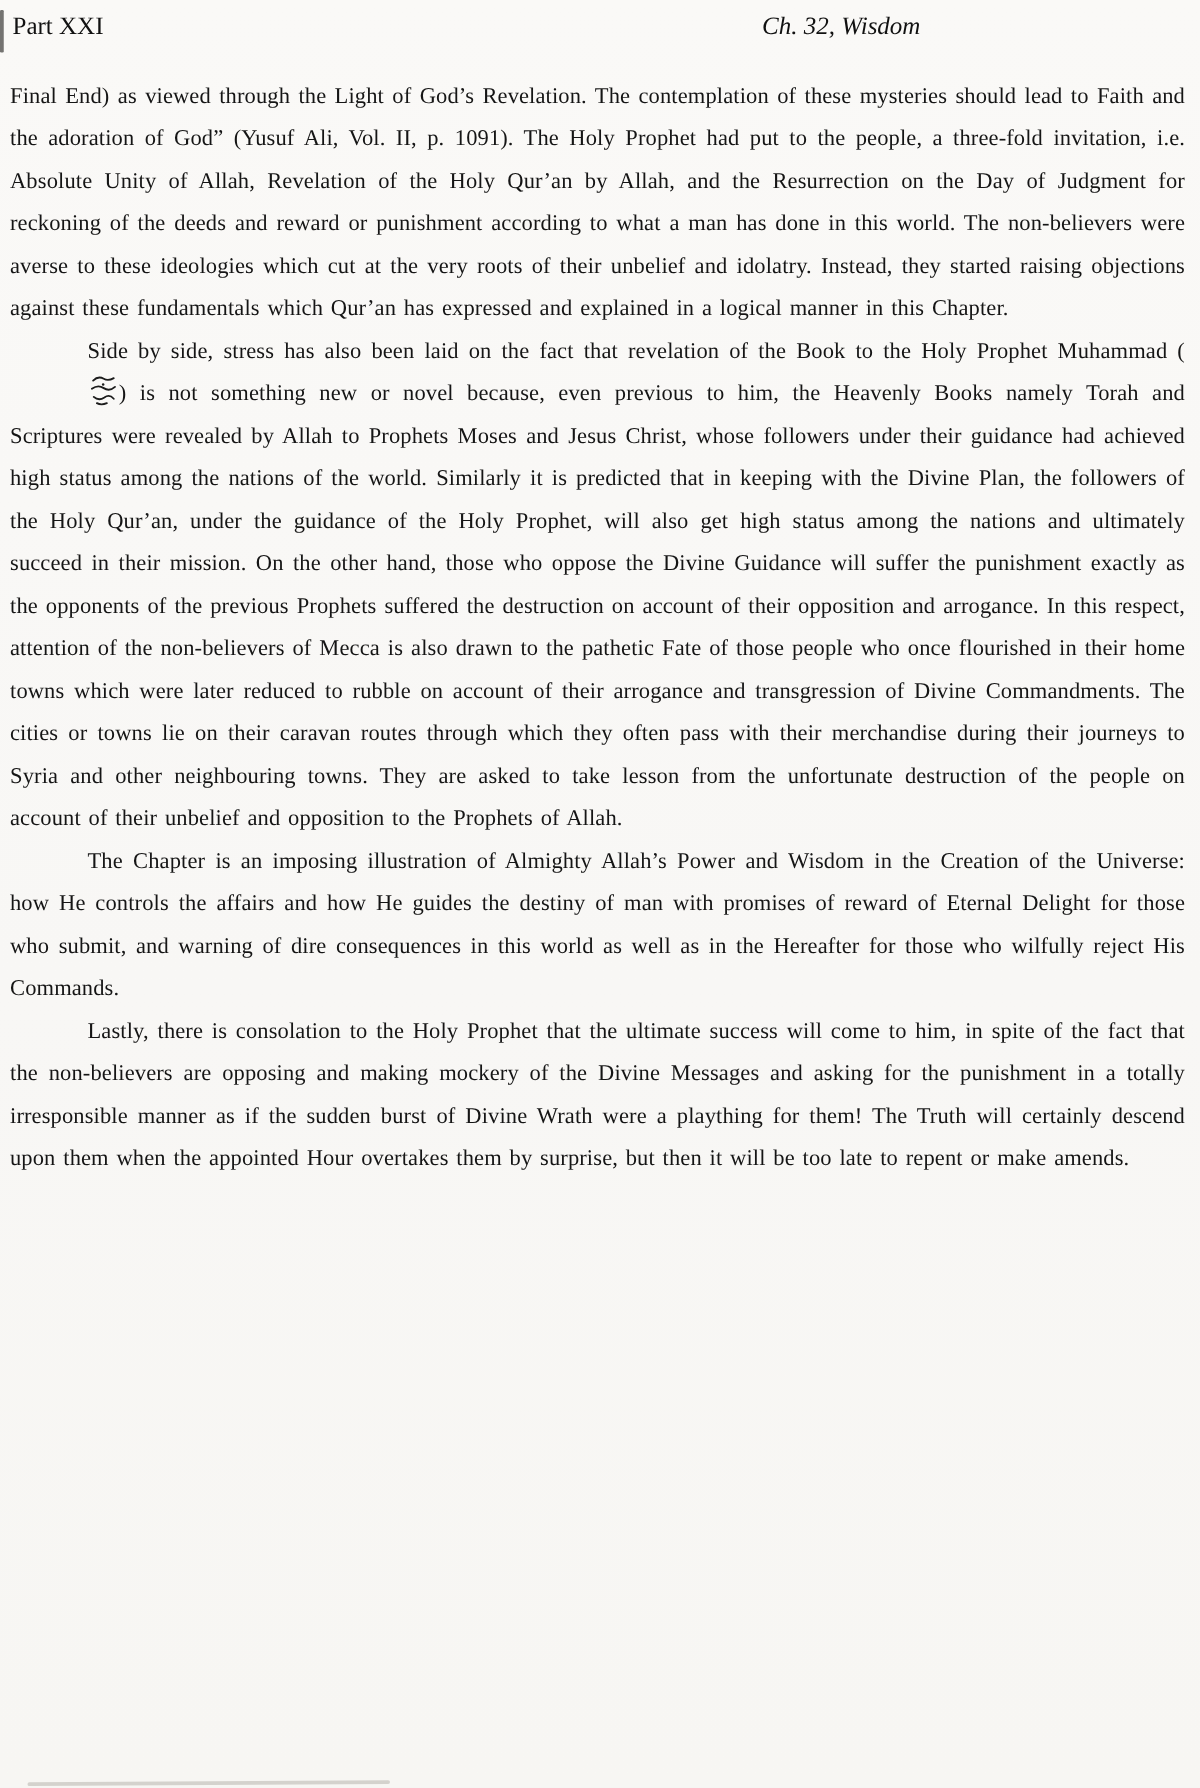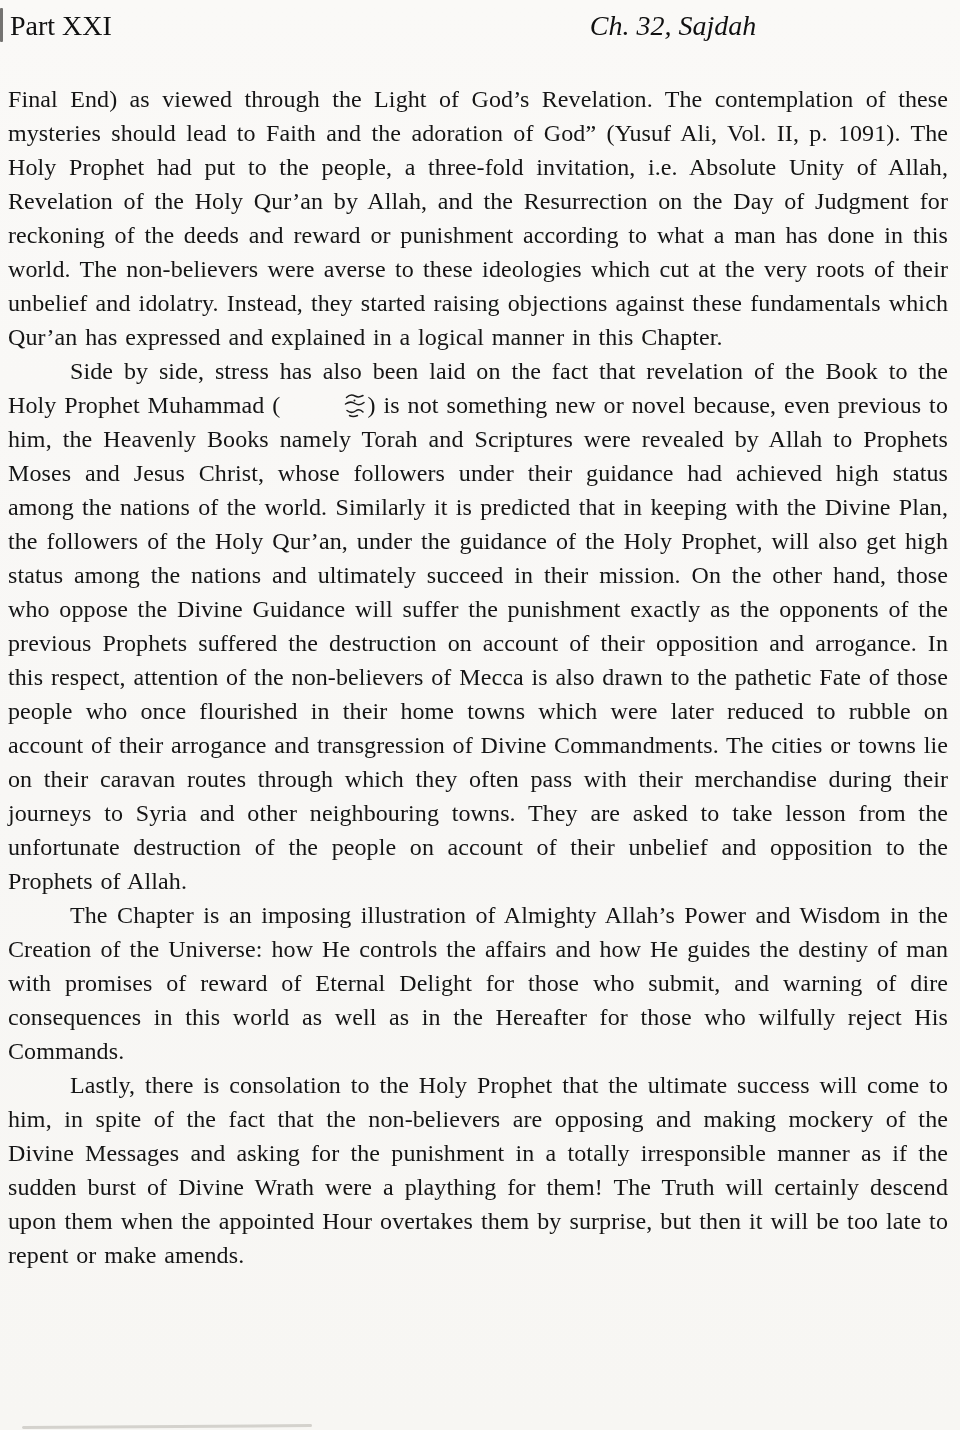--- a/index.html
+++ b/index.html
@@ -13,30 +13,30 @@
     box-sizing: border-box;
     width: 960px; height: 1430px;
     padding: 6px 12px 0 8px;
     background: linear-gradient(180deg, #faf9f7 0%, #f8f7f5 55%, #f7f6f3 100%);
     color: #161616;
     overflow: hidden;
   }
   .running-header {
     display: flex;
     align-items: flex-end;
-    font-size: 28px;
+    font-size: 20px;
     padding: 4px 2px 0 2px;
     color: #111;
   }
   .running-header .left  { flex: 1; text-align: left; }
   .running-header .mid   { flex: 1.4; text-align: center; font-style: italic; }
   .running-header .right { flex: 1; text-align: right; }
   .body-text {
-    margin-top: 40px;
-    font-size: 24px;
+    margin-top: 26px;
+    font-size: 18px;
     line-height: 34px;
     text-align: justify;
     letter-spacing: 0.1px;
     word-spacing: 1.6px;
     color: #151515;
   }
   .body-text p { margin: 0; }
   .body-text p.indent { text-indent: 62px; }
   .pbuh {
     display: inline-block;
@@ -60,21 +60,21 @@
 </style>
 </head>
 <body>
 
 <div class="page">
 
   <div class="artifact-left-tick"></div>
 
   <header class="running-header">
     <span class="left">Part XXI</span>
-    <span class="mid">Ch. 32, Sajdah</span>
+    <span class="mid">Ch. 32, Wisdom</span>
   </header>
 
   <main class="body-text">
 
     <p>Final End) as viewed through the Light of God’s Revelation. The contemplation of these mysteries should lead to Faith and the adoration of God” (Yusuf Ali, Vol. II, p. 1091). The Holy Prophet had put to the people, a three-fold invitation, i.e. Absolute Unity of Allah, Revelation of the Holy Qur’an by Allah, and the Resurrection on the Day of Judgment for reckoning of the deeds and reward or punishment according to what a man has done in this world. The non-believers were averse to these ideologies which cut at the very roots of their unbelief and idolatry. Instead, they started raising objections against these fundamentals which Qur’an has expressed and explained in a logical manner in this Chapter.</p>
 
     <p class="indent"><span>Side by side, stress has also been laid on the fact that revelation of the Book to the Holy Prophet Muhammad (</span><span class="pbuh"><svg width="25" height="27" viewBox="0 0 25 27" aria-hidden="true">
           <g stroke="#1c1c1c" stroke-width="1.5" fill="none" stroke-linecap="round">
             <path d="M4.5 6.5 q4 -4 8.5 -1.5 q3.5 2 8 -0.5"></path>
             <path d="M3.5 13 q5 -3.5 9.5 -0.5 q4.5 3 9 -1"></path>

